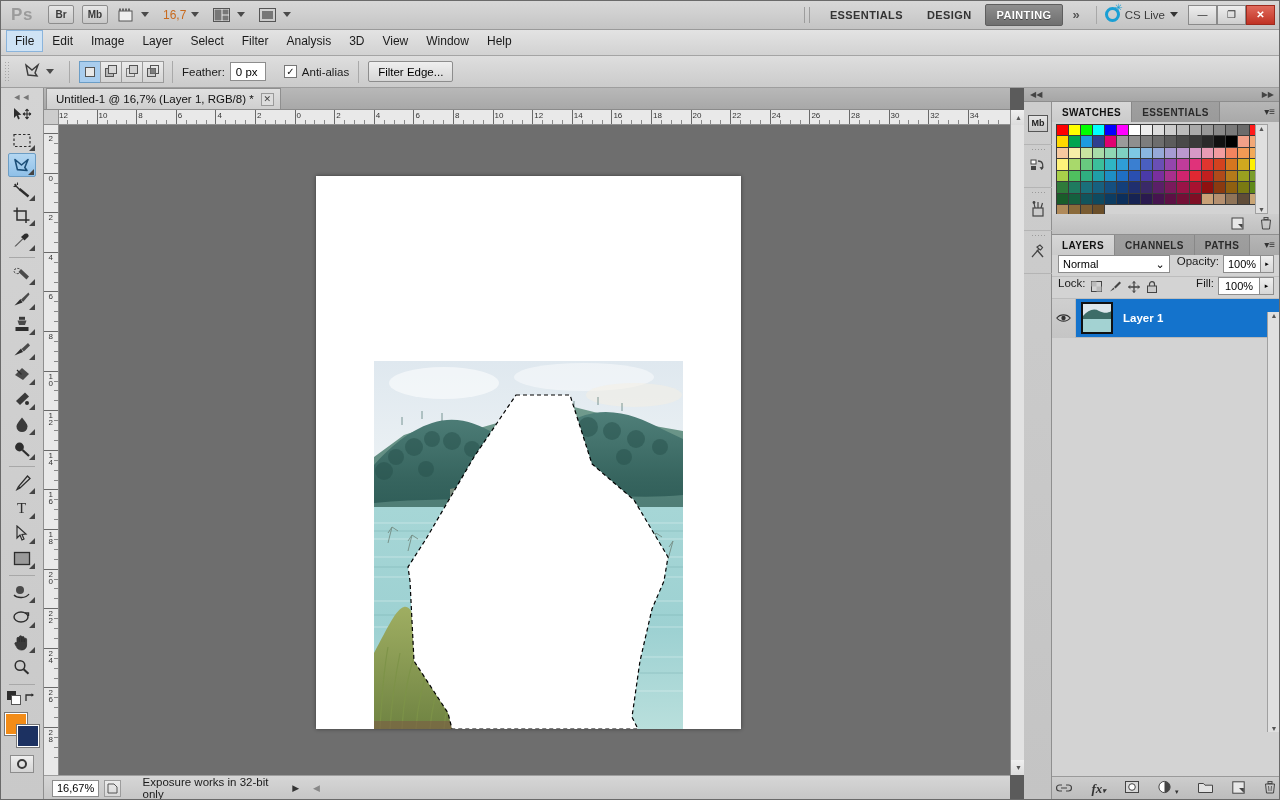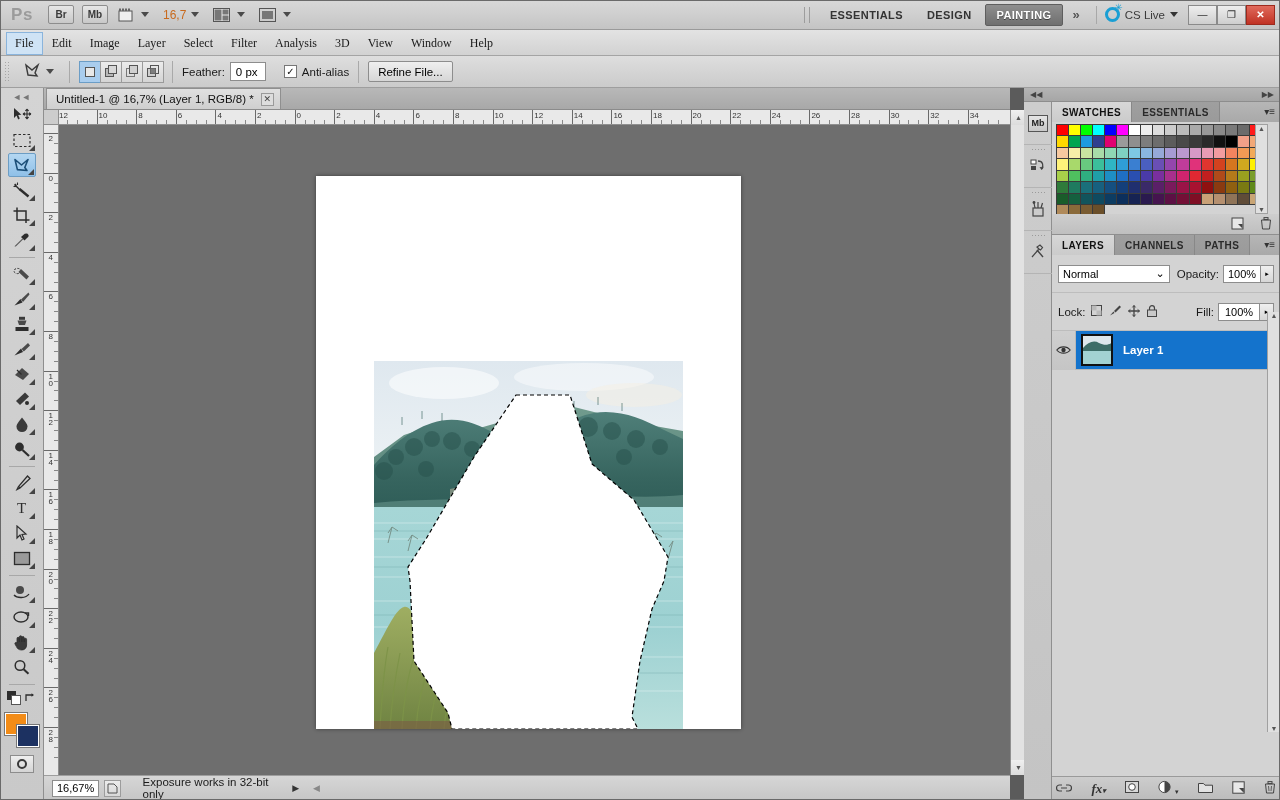--- a/index.html
+++ b/index.html
@@ -74,21 +74,21 @@
   .wbtn.close {
     background: linear-gradient(to bottom, #e06a5c, #c03224);
     color: #fff; border-color: #9c2a1e; font-weight: bold;
   }
 
   
   .menubar {
     position: absolute; left: 0; top: 30px; width: 1280px; height: 26px;
     background: linear-gradient(to bottom, #e3e3e3, #d2d2d2);
     border-bottom: 1px solid #a4a4a4;
-    display: flex; align-items: flex-end; padding-left: 6px; font-family: Liberation Serif, serif;
+    display: flex; align-items: flex-start; padding-left: 6px;
   }
   .menu-item { padding: 4px 9px; font-size: 12px; color: #1a1a1a; }
   .menu-item.active {
     background: #cfe3f5; border: 1px solid #8ab4dc; padding: 3px 8px;
   }
 
   
   .optionsbar {
     position: absolute; left: 0; top: 56px; width: 1280px; height: 32px;
     background: linear-gradient(to bottom, #dedede, #cbcbcb);
@@ -314,21 +314,21 @@
     background: linear-gradient(to bottom, #cecece, #bfbfbf);
     display: flex; align-items: center; justify-content: flex-end;
     padding-right: 8px; gap: 16px; font-size: 11px; color: #333;
   }
 
   .panel-layers {
     position: absolute; left: 1052px; top: 235px; width: 228px; height: 565px;
     background: #d3d3d3;
   }
   .lp-row {
-    height: 38px; display: flex; align-items: center; padding: 0 6px;
+    height: 22px; display: flex; padding: 0 6px;
     border-bottom: 1px solid #bdbdbd; font-size: 11px;
   }
   .combo {
     border: 1px solid #8d8d8d; background: #fff; height: 18px; width: 122px;
     display: flex; align-items: center; padding: 0 4px;
     justify-content: space-between; font-size: 11px;
   }
   .numbox {
     border: 1px solid #8d8d8d; background: #fff; height: 18px; width: 42px;
     display: flex; align-items: center; justify-content: center; font-size: 11px;
@@ -490,21 +490,21 @@
           </svg>
       </div>
     </div>
     <div class="opt-sep"></div>
     <span class="lbl">Feather:</span>
     <span class="txtbox" style="width:36px">0 px</span>
     <div style="width:18px"></div>
     <span class="chkbox">✓</span>
     <span class="lbl">Anti-alias</span>
     <div class="opt-sep"></div>
-    <div class="btn3d">Refine File...</div>
+    <div class="btn3d">Filter Edge...</div>
   </div>
 
   <div class="toolbox">
     <div class="tb-grip">◄◄</div>
 
     <div class="tool">
       <svg width="20" height="16" viewBox="0 0 20 16">
         <path d="M2 1 L2 11 L4.5 8.6 L6.2 12.4 L7.8 11.6 L6.2 8 L9.4 7.8 Z" fill="#2d2d2d"></path>
         <path d="M15 2 L15 12 M11 7 L19 7 M15 2 L13.4 4 M15 2 L16.6 4 M15 12 L13.4 10 M15 12 L16.6 10 M11 7 L13 5.6 M11 7 L13 8.4 M19 7 L17 5.6 M19 7 L17 8.4" stroke="#2d2d2d" stroke-width="1.1" fill="none"></path>
       </svg>

